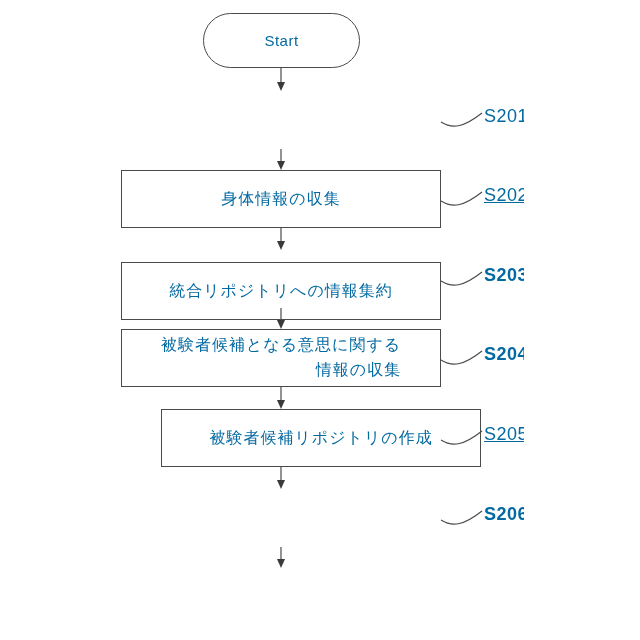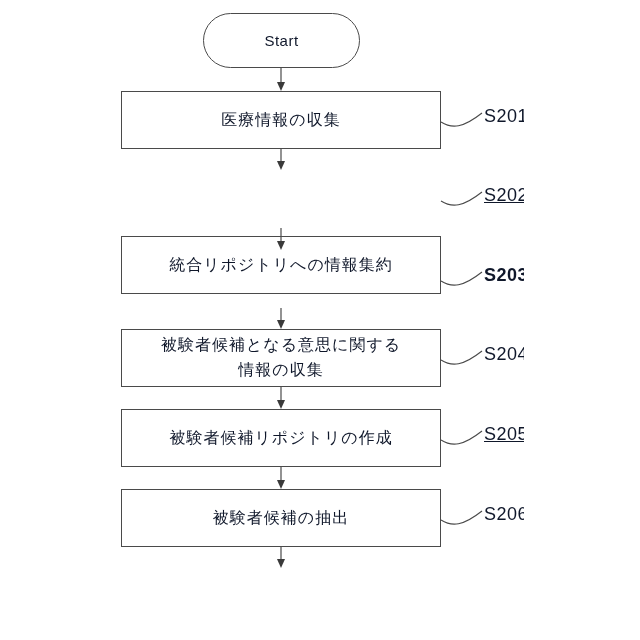--- a/index.html
+++ b/index.html
@@ -6,21 +6,21 @@
     margin: 0;
     padding: 0;
     background: #ffffff;
   }
   #canvas {
     position: relative;
     width: 524px;
     height: 640px;
     background: #ffffff;
     font-family: "Liberation Sans", "DejaVu Sans", sans-serif;
-    color: #0f172a;
+    color: #0369a1;
     overflow: hidden;
   }
   .terminator {
     position: absolute;
     border: 1px solid #4a4a4a;
     border-radius: 29px;
     background: #ffffff;
     display: flex;
     align-items: center;
     justify-content: center;
@@ -42,64 +42,63 @@
     justify-content: center;
     text-align: center;
     font-size: 16px;
     letter-spacing: 1px;
     line-height: 1.55;
     white-space: pre-line;
     box-sizing: border-box;
   }
   #box-0 { top: 91px; }
   #box-1 { top: 170px; }
-  #box-2 { top: 236px; text-align: center; }
-  #box-3 { top: 329px; }
-  #box-4 { top: 409px; }
+  #box-2 { top: 262px; text-align: center; }
+  #box-3 { top: 329px; text-align: right; }
+  #box-4 { top: 409px; margin-left: 40px; }
   #box-5 { top: 489px; }
   .step-label {
     position: absolute;
     left: 484px;
     width: 60px;
     height: 24px;
     font-size: 18px;
     display: flex;
     align-items: center;
     letter-spacing: 0.5px;
   }
   #label-0 { top: 104px; }
   #label-1 { top: 183px; text-decoration: underline; }
   #label-2 { top: 263px; font-weight: bold; }
-  #label-3 { top: 342px; }
+  #label-3 { top: 342px; font-weight: bold; }
   #label-4 { top: 422px; text-decoration: underline; }
-  #label-5 { top: 502px; }
+  #label-5 { top: 502px; font-weight: bold; }
   #connector-layer {
     position: absolute;
     left: 0;
     top: 0;
     width: 640px;
     height: 640px;
     pointer-events: none;
   }
 </style>
 </head>
 <body>
 
 <div id="canvas">
 
   <div class="terminator" id="start-node">
     <span>Start</span>
   </div>
 
-  <div class="process-box" id="box-0">医療情報の収集</div>
+  <div class="process-box" id="box-1">身体情報の収集</div>
   <div class="process-box" id="box-2">統合リポジトリへの情報集約</div>
   <div class="process-box" id="box-3">被験者候補となる意思に関する
 情報の収集</div>
   <div class="process-box" id="box-4">被験者候補リポジトリの作成</div>
-  <div class="process-box" id="box-5">被験者候補の抽出</div>
 
   <div class="step-label" id="label-0">S201</div>
   <div class="step-label" id="label-1">S202</div>
   <div class="step-label" id="label-2">S203</div>
   <div class="step-label" id="label-3">S204</div>
   <div class="step-label" id="label-4">S205</div>
   <div class="step-label" id="label-5">S206</div>
 
 
   <svg id="connector-layer" viewBox="0 0 640 640" xmlns="http://www.w3.org/2000/svg">

